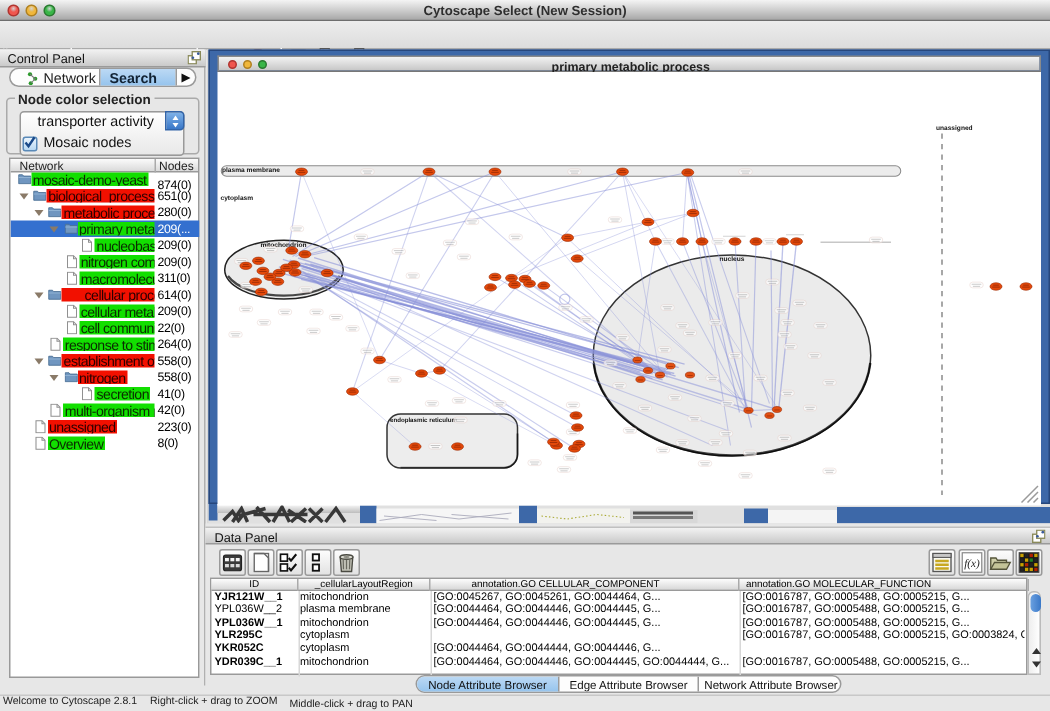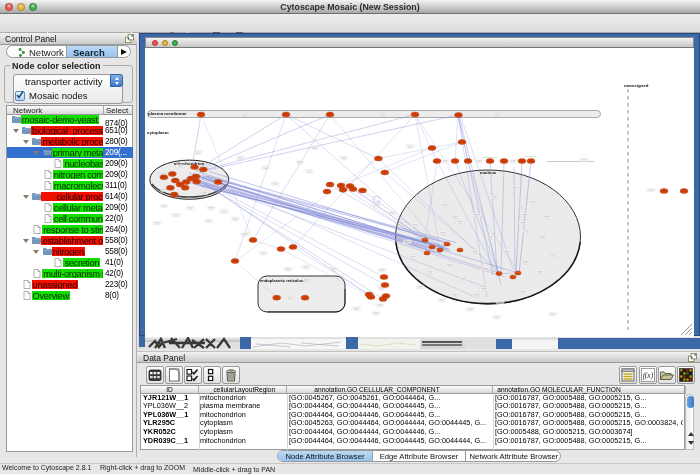--- a/index.html
+++ b/index.html
@@ -1,17 +1,17 @@
 <!DOCTYPE html>
 <html><head><meta charset="utf-8"><style>*{margin:0;padding:0;box-sizing:border-box}svg{display:block}body{width:700px;height:474px;font-family:"Liberation Sans",sans-serif;background:#e7e7e7;position:relative;overflow:hidden}.abs{position:absolute}</style></head><body>
 <div class="abs" style="left:0;top:0;width:700px;height:14px;background:linear-gradient(#f4f4f4,#cfcfcf 50%,#a8a8a8);border-bottom:1px solid #6e6e6e">
     <div class="abs" style="left:5px;top:3.2px;width:7.5px;height:7.5px;border-radius:50%;background:radial-gradient(circle at 50% 30%, #fff0 0%, #f0564e 45%, #f0564e);border:0.5px solid #b03530"></div>
     <div class="abs" style="left:17px;top:3.2px;width:7.5px;height:7.5px;border-radius:50%;background:radial-gradient(circle at 50% 30%, #fff0 0%, #f0b73c 45%, #f0b73c);border:0.5px solid #b08020"></div>
     <div class="abs" style="left:29px;top:3.2px;width:7.5px;height:7.5px;border-radius:50%;background:radial-gradient(circle at 50% 30%, #fff0 0%, #39b648 45%, #39b648);border:0.5px solid #2a7a30"></div>
-    <div class="abs" style="left:0;top:2px;width:700px;text-align:center;font-size:8.8px;font-weight:bold;color:#2e2e2e">Cytoscape Mosaic (New Session)</div>
+    <div class="abs" style="left:0;top:2px;width:700px;text-align:center;font-size:8.8px;font-weight:bold;color:#2e2e2e">Cytoscape Select (New Session)</div>
   </div>
 <div class="abs" style="left:0;top:14px;width:700px;height:19px;background:linear-gradient(#ededed,#dcdcdc);border-bottom:1px solid #aaa"></div>
 <div class="abs" style="left:0;top:16px;width:700px;height:33px">
     <div style="position:absolute;left:6px;top:16px;width:16px;height:16px">
       <svg width="16" height="16" viewBox="0 0 16 16">
         <path d="M1.5,12.5 L1.5,5 L5,5 L6,6.5 L12,6.5 L12,8" fill="#d8d2a0" stroke="#5a5430" stroke-width="0.9"></path>
         <path d="M1.5,12.5 L4,8 L14.5,8 L12,12.5 Z" fill="#cfc98e" stroke="#5a5430" stroke-width="0.9"></path>
       </svg>
     </div>
     <div style="position:absolute;left:28px;top:16px;width:16px;height:16px">
@@ -157,21 +157,21 @@
       <div class="abs" style="left:10px;top:25px;width:9.5px;height:9.5px;background:linear-gradient(#eaf4fd,#b8d8f2);border:1px solid #5a8ab8;border-radius:2px">
         <svg width="10" height="10" viewBox="0 0 10 10" style="position:absolute;left:-1px;top:-2px">
           <path d="M2,5 L4,7.5 L8,1.5" stroke="#1a4a8a" stroke-width="1.6" fill="none"></path>
         </svg>
       </div>
       <span class="abs" style="left:24px;top:24px;font-size:9.5px;color:#111">Mosaic nodes</span>
     </div>
     <div class="abs" style="left:6px;top:72px;width:127px;height:347px;background:#fff;border:1px solid #999;overflow:hidden">
       <div class="abs" style="left:0;top:0;width:127px;height:8.5px;background:linear-gradient(#fbfbfb,#dadada);border-bottom:1px solid #9a9a9a">
         <span class="abs" style="left:6px;top:0;font-size:8px;color:#222">Network</span>
-        <span class="abs" style="left:99px;top:0;font-size:8px;color:#222">Select</span>
+        <span class="abs" style="left:99px;top:0;font-size:8px;color:#222">Nodes</span>
         <div class="abs" style="left:96px;top:0;width:1px;height:8.5px;background:#aaa"></div>
       </div>
     </div>
   </div>
 <div class="abs" style="left:7px;top:0;width:126px;height:452px;overflow:hidden">
     <div style="position:absolute;left:0;top:114px;width:100%;height:11px">
       <div style="position:absolute;left:4.8px;top:1px">
         <svg width="9" height="8" viewBox="0 0 9 8">
           <path d="M0.5,1.5 L3,1.5 L3.8,2.4 L8.5,2.4 L8.5,7.5 L0.5,7.5 Z" fill="#7096c0" stroke="#4a6e94" stroke-width="0.6"></path>
           <path d="M0.5,3.3 L8.5,3.3" stroke="#8fb2d4" stroke-width="0.7"></path>
@@ -370,20 +370,21 @@
     <div style="position:absolute;left:283px;top:8px;width:40px;height:1.5px;background:#777"></div>
     <div style="position:absolute;left:357px;top:3px;width:16px;height:10px;background:#3d68a8"></div>
     <div style="position:absolute;left:373px;top:4px;width:46px;height:9px;background:#f4f4f4"></div>
     <div style="position:absolute;left:419px;top:2px;width:142px;height:11px;background:#3d68a8"></div>
   </div>
 <div class="abs" style="left:139px;top:33px;width:561px;height:303px;background:#3d68a8;border:1px solid #27477c">
     <div class="abs" style="left:5px;top:2.5px;width:549px;height:11.5px;background:linear-gradient(#f2f2f2,#c6c6c6);border:1px solid #8a8a8a;border-bottom:1px solid #777">
       <div class="abs" style="left:5.5px;top:2.2px;width:6.5px;height:6.5px;border-radius:50%;background:#f0564e;border:0.5px solid #b03530"></div>
       <div class="abs" style="left:15.5px;top:2.2px;width:6.5px;height:6.5px;border-radius:50%;background:#f0b73c;border:0.5px solid #b08020"></div>
       <div class="abs" style="left:25.5px;top:2.2px;width:6.5px;height:6.5px;border-radius:50%;background:#39b648;border:0.5px solid #2a7a30"></div>
+      <div class="abs" style="left:0;top:1px;width:549px;text-align:center;font-size:8.3px;font-weight:bold;color:#222">primary metabolic process</div>
     </div>
     <div class="abs" style="left:5px;top:14px;width:549px;height:289px;background:#fff"></div>
   </div>
 <svg width="548" height="289" viewBox="0 0 548 289" style="position:absolute;left:145px;top:47px">
     <defs>
       <g id="nd">
         <ellipse rx="4.0" ry="2.5" fill="#e4490a" stroke="#9a2a04" stroke-width="0.4"></ellipse>
         <path d="M-2.5,0.4 L2.5,0.4 M-1.9,-0.9 L1.9,-0.9" stroke="#8a2404" stroke-width="0.6" fill="none" opacity="0.8"></path>
       </g>
       <g id="ns">
@@ -746,28 +747,26 @@
   </div>
 <div style="position:absolute;left:140px;top:410.70000000000005px;width:545px;height:8.6px;font-size:7.3px;line-height:8.6px;color:#000">
     <span style="position:absolute;left:3px;font-weight:bold">YPL036W__1</span>
     <span style="position:absolute;left:60px">mitochondrion</span>
     <span style="position:absolute;left:149px;width:203px;overflow:hidden;white-space:nowrap">[GO:0044464, GO:0044446, GO:0044445, G...</span>
     <span style="position:absolute;left:355px;width:188px;overflow:hidden;white-space:nowrap">[GO:0016787, GO:0005488, GO:0005215, G...</span>
   </div>
 <div style="position:absolute;left:140px;top:419.30000000000007px;width:545px;height:8.6px;font-size:7.3px;line-height:8.6px;color:#000">
     <span style="position:absolute;left:3px;font-weight:bold">YLR295C</span>
     <span style="position:absolute;left:60px">cytoplasm</span>
-    <span style="position:absolute;left:149px;width:203px;overflow:hidden;white-space:nowrap">[GO:0045263, GO:0044464, GO:0044444, GO:0044445, G...</span>
     <span style="position:absolute;left:355px;width:188px;overflow:hidden;white-space:nowrap">[GO:0016787, GO:0005488, GO:0005215, GO:0003824, G...</span>
   </div>
 <div style="position:absolute;left:140px;top:427.9000000000001px;width:545px;height:8.6px;font-size:7.3px;line-height:8.6px;color:#000">
     <span style="position:absolute;left:3px;font-weight:bold">YKR052C</span>
     <span style="position:absolute;left:60px">cytoplasm</span>
     <span style="position:absolute;left:149px;width:203px;overflow:hidden;white-space:nowrap">[GO:0044464, GO:0044444, GO:0044446, G...</span>
-    <span style="position:absolute;left:355px;width:188px;overflow:hidden;white-space:nowrap">[GO:0005488, GO:0005215, GO:0003674]</span>
   </div>
 <div style="position:absolute;left:140px;top:436.5000000000001px;width:545px;height:8.6px;font-size:7.3px;line-height:8.6px;color:#000">
     <span style="position:absolute;left:3px;font-weight:bold">YDR039C__1</span>
     <span style="position:absolute;left:60px">mitochondrion</span>
     <span style="position:absolute;left:149px;width:203px;overflow:hidden;white-space:nowrap">[GO:0044464, GO:0044446, GO:0044445, GO:0044444, G...</span>
     <span style="position:absolute;left:355px;width:188px;overflow:hidden;white-space:nowrap">[GO:0016787, GO:0005488, GO:0005215, G...</span>
   </div>
 <div class="abs" style="left:685px;top:394px;width:9px;height:56px;background:linear-gradient(90deg,#eee,#fff);border:1px solid #bbb;border-radius:4px 4px 0 0">
     <div class="abs" style="left:0.5px;top:1px;width:7px;height:12px;border-radius:4px;background:linear-gradient(90deg,#6aa0e0,#3a78c8)"></div>
     <div class="abs" style="left:1.5px;top:37px;width:0;height:0;border-left:3px solid transparent;border-right:3px solid transparent;border-bottom:4px solid #333"></div>

